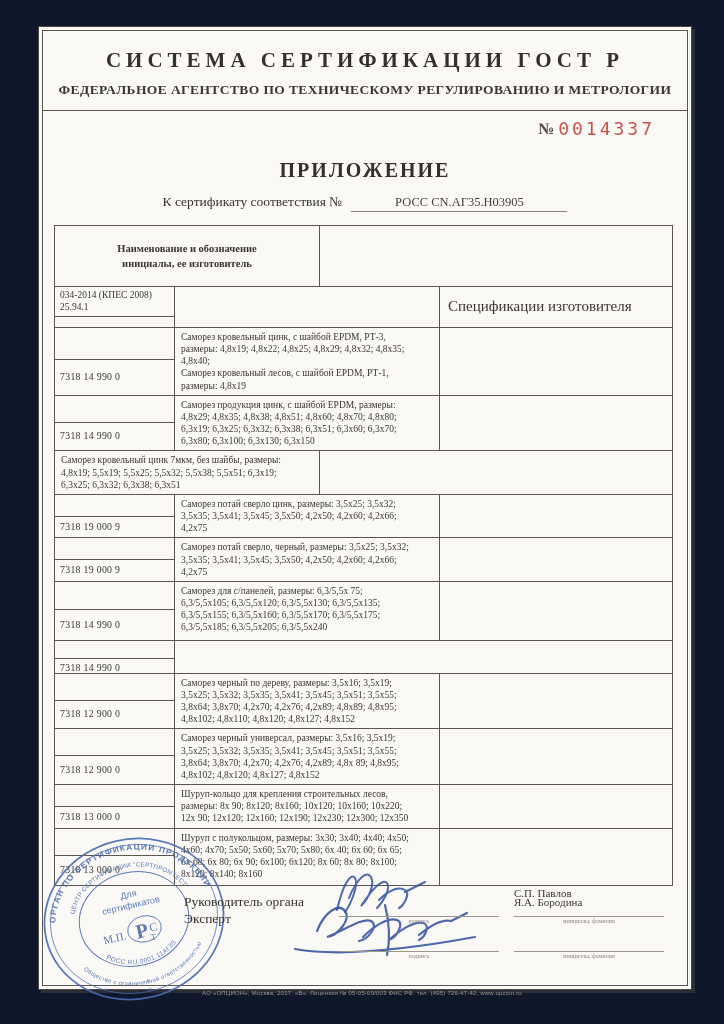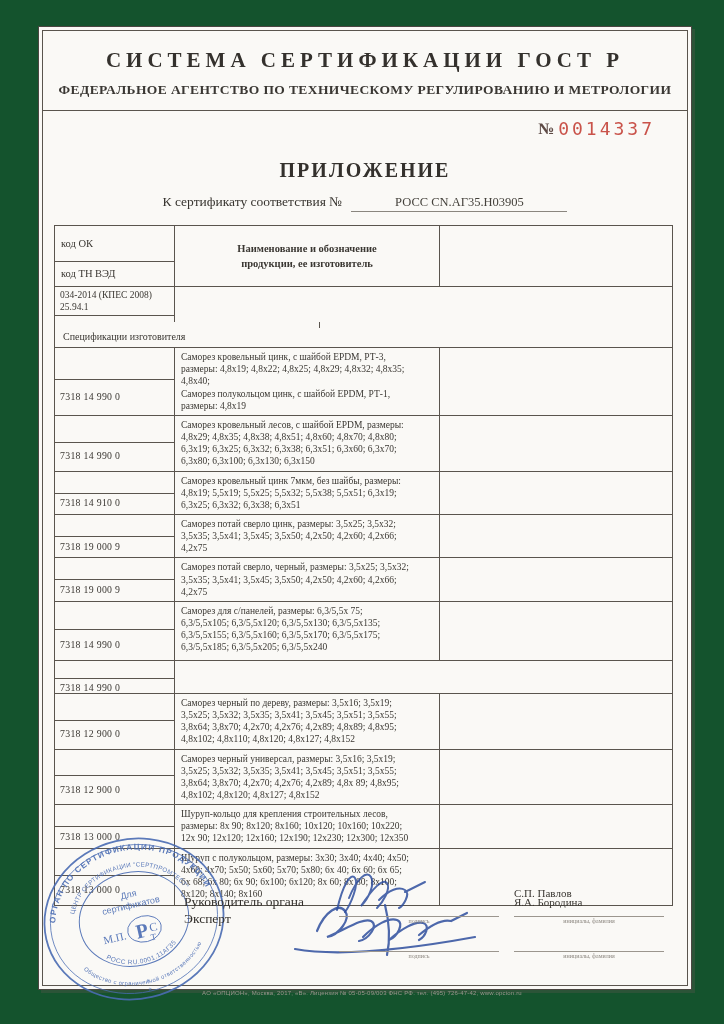--- a/index.html
+++ b/index.html
@@ -2,21 +2,21 @@
 <html><head>
 <meta charset="utf-8">
 <style>
   html,body{margin:0;padding:0;}
   body{
     width:724px;height:1024px;position:relative;overflow:hidden;
     background:#f3f2ef;
     font-family:"Liberation Serif", serif;
     color:#2f2d2a;
   }
-  .page{position:absolute;left:0;top:0;width:724px;height:1024px;background:#14532d;}
+  .page{position:absolute;left:0;top:0;width:724px;height:1024px;background:#0f172a;}
   
   .frame-outer{
     position:absolute;left:38px;top:26px;width:652px;height:962px;
     border:1.5px solid #4a4641;background:#faf9f6;
     box-shadow:3px 3px 0 rgba(90,85,78,.35);
   }
   .frame-inner{
     position:absolute;left:3px;top:3px;right:3px;bottom:3px;
     border:1px solid #5a554e;position:absolute;
   }
@@ -60,21 +60,21 @@
   .t-head{min-height:60px;}
   .hc1-top,.hc1-bottom{padding:4px 6px;font-size:10.5px;}
   .hc1-top{border-bottom:1px solid #5a554e;flex:0 0 45%;display:flex;align-items:center;}
   .hc1-bottom{flex:1;display:flex;align-items:center;}
   .head-mid,.head-right{
     display:flex;align-items:center;justify-content:center;text-align:center;
     font-size:10.5px;font-weight:bold;white-space:pre-line;line-height:1.45;
   }
   .code-top{border-bottom:1px solid #5a554e;padding:2px 5px;white-space:pre-line;font-size:9.5px;}
   .code-bottom{flex:1;padding:3px 5px;display:flex;align-items:center;font-size:9.8px;letter-spacing:.3px;}
-  .doc-cell{display:flex;align-items:center;font-size:10px;}
+  .doc-cell{display:flex;align-items:center;font-size:15px;}
   
   .role{position:absolute;font-size:13.5px;font-weight:normal;color:#34312d;}
   .sig-line{position:absolute;border-bottom:1px solid #9b968e;height:1px;}
   .sig-caption{position:absolute;font-size:6px;color:#8d8881;text-align:center;}
   .sig-name{position:absolute;font-size:11px;color:#3a3732;text-align:left;}
   .sig-svg{position:absolute;pointer-events:none;}
   .stamp-wrap{position:absolute;opacity:.9;}
   
   .fine-print{
     position:absolute;left:0;right:0;top:990px;text-align:center;
@@ -101,65 +101,57 @@
       <div class="appendix">ПРИЛОЖЕНИЕ</div>
 
       <div class="cert-line">
         <span>К сертификату соответствия №</span>
         <span class="cert-value">РОСС CN.АГ35.Н03905</span>
       </div>
 
 
       <div class="ptable">
         <div class="t-head">
-          <div class="c1">
-            <div class="hc1-top">код ОК</div>
-            <div class="hc1-bottom">код ТН ВЭД</div>
-          </div>
           <div class="c2 head-mid">Наименование и обозначение
-продукции, ее изготовитель</div>
+инициалы, ее изготовитель</div>
         </div>
         <div id="table-body">
-            <div class="t-row" style="min-height: 40px; flex-direction: column;">
+            <div class="t-row" style="min-height: 40px;">
               <div class="c1">
                 <div class="code-top" style="flex: 0 0 62%;">034-2014 (КПЕС 2008)
 25.94.1</div>
                 <div class="code-bottom"></div>
               </div>
               <div class="c2"></div>
               <div class="c3 doc-cell">Спецификации изготовителя</div>
             </div>
             <div class="t-row" style="min-height: 56px;">
               <div class="c1">
                 <div class="code-top" style="flex: 0 0 40%;"></div>
                 <div class="code-bottom">7318 14 990 0</div>
               </div>
               <div class="c2">Саморез кровельный цинк, с шайбой EPDM, РТ-3,
 размеры: 4,8х19; 4,8х22; 4,8х25; 4,8х29; 4,8х32; 4,8х35;
 4,8х40;
-Саморез полукольцом цинк, с шайбой EPDM, РТ-1,
+Саморез кровельный лесов, с шайбой EPDM, РТ-1,
 размеры: 4,8х19</div>
               <div class="c3 doc-cell"></div>
             </div>
             <div class="t-row" style="min-height: 48px;">
               <div class="c1">
                 <div class="code-top" style="flex: 0 0 40%;"></div>
                 <div class="code-bottom">7318 14 990 0</div>
               </div>
-              <div class="c2">Саморез кровельный лесов, с шайбой EPDM, размеры:
+              <div class="c2">Саморез продукция цинк, с шайбой EPDM, размеры:
 4,8х29; 4,8х35; 4,8х38; 4,8х51; 4,8х60; 4,8х70; 4,8х80;
 6,3х19; 6,3х25; 6,3х32; 6,3х38; 6,3х51; 6,3х60; 6,3х70;
 6,3х80; 6,3х100; 6,3х130; 6,3х150</div>
               <div class="c3 doc-cell"></div>
             </div>
             <div class="t-row" style="min-height: 36px;">
-              <div class="c1">
-                <div class="code-top" style="flex: 0 0 40%;"></div>
-                <div class="code-bottom">7318 14 910 0</div>
-              </div>
               <div class="c2">Саморез кровельный цинк 7мкм, без шайбы, размеры:
 4,8х19; 5,5х19; 5,5х25; 5,5х32; 5,5х38; 5,5х51; 6,3х19;
 6,3х25; 6,3х32; 6,3х38; 6,3х51</div>
               <div class="c3 doc-cell"></div>
             </div>
             <div class="t-row" style="min-height: 36px;">
               <div class="c1">
                 <div class="code-top" style="flex: 0 0 40%;"></div>
                 <div class="code-bottom">7318 19 000 9</div>
               </div>

